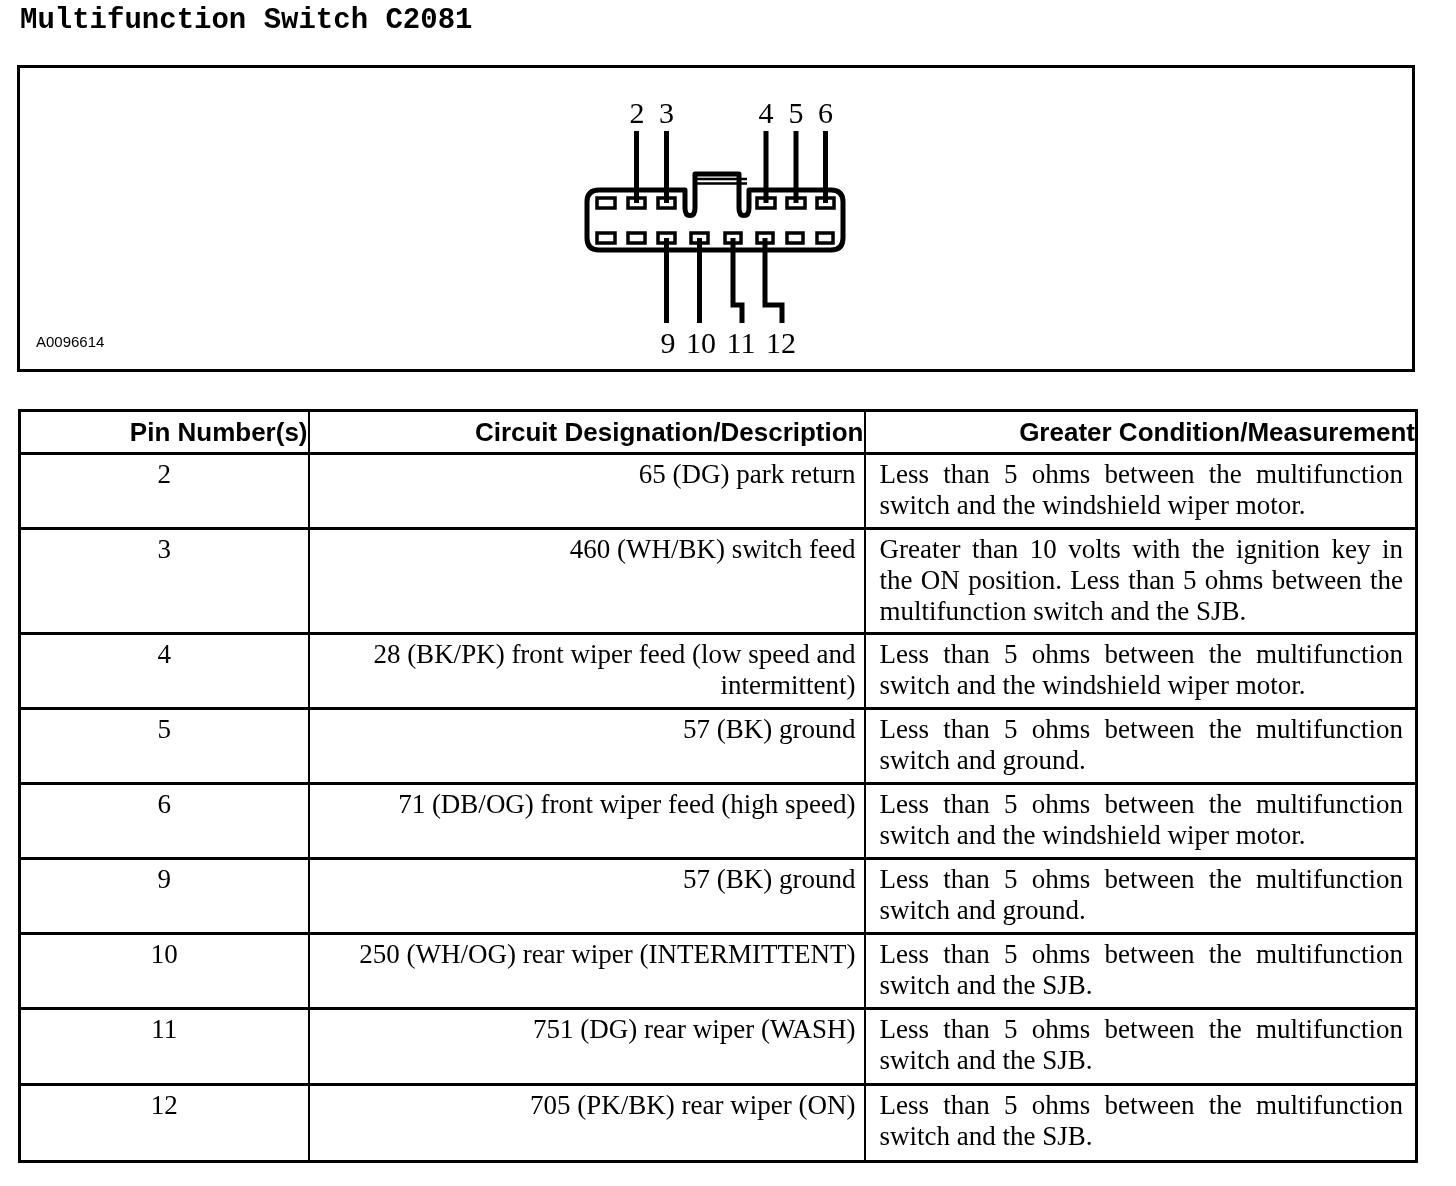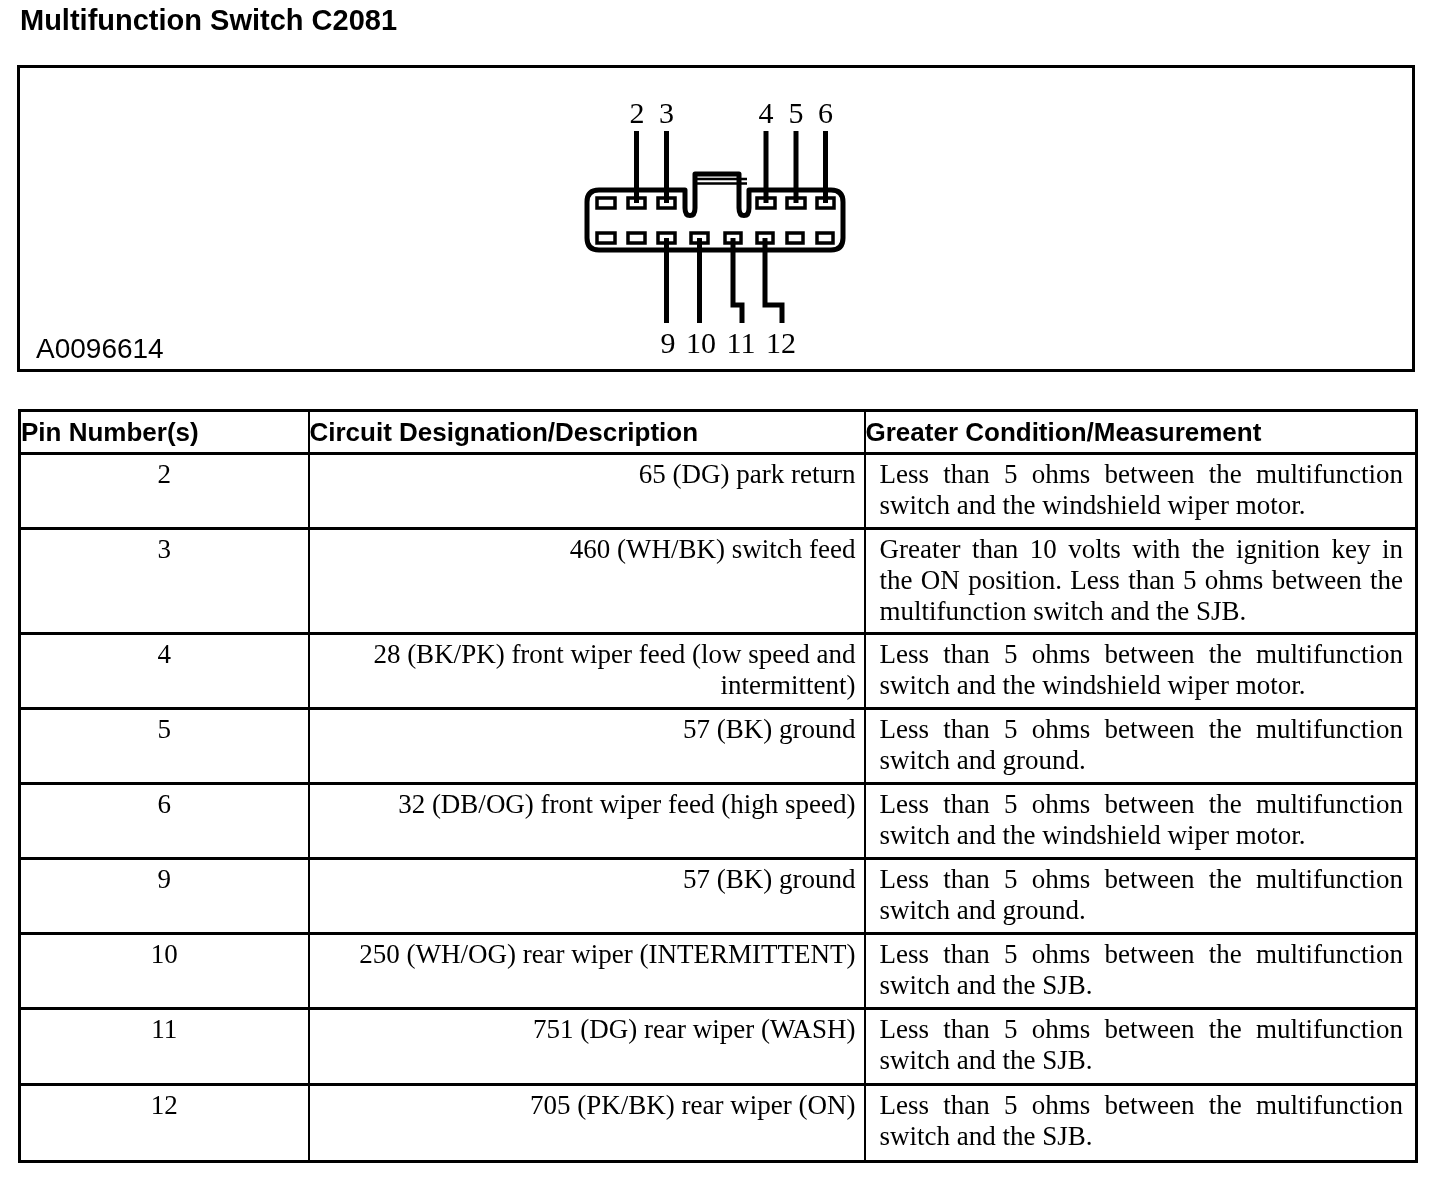--- a/index.html
+++ b/index.html
@@ -3,47 +3,47 @@
 <meta charset="utf-8">
 <style>
   html,body{margin:0;padding:0;background:#fff;}
   body{
     width:1456px;height:1186px;position:relative;
     font-family:"Liberation Serif", serif;color:#000;
     -webkit-font-smoothing:none;
   }
   .page-title{
     position:absolute;left:20px;top:4px;margin:0;
-    font-family:Liberation Sans, sans-serif;
+    font-family:Liberation Mono, monospace;
     font-weight:700;font-size:29px;letter-spacing:0px;
   }
   .figure-box{
     position:absolute;left:17px;top:65px;width:1398px;height:307px;
     border:3px solid #000;box-sizing:border-box;background:#fff;
   }
   .figure-svg{
     position:absolute;left:17px;top:65px;width:1398px;height:307px;
   }
   .figure-id{
     position:absolute;left:36px;top:333px;
-    font-family:"Liberation Sans", sans-serif;font-size:28px;
+    font-family:"Liberation Sans", sans-serif;font-size:15px;
   }
   table.pin-table{
     position:absolute;left:18px;top:409px;width:1397px;
     border-collapse:collapse;table-layout:fixed;background:#fff;
   }
   table.pin-table td,table.pin-table th{
     border:2px solid #000;box-sizing:border-box;
     overflow:hidden;
   }
   table.pin-table{border:3px solid #000;}
   table.pin-table tr{border-top:3px solid #000;}
   th{
     font-family:"Liberation Sans", sans-serif;font-weight:700;font-size:26px;
-    height:43px;text-align:left;vertical-align:middle;padding:0;
+    height:43px;text-align:right;vertical-align:middle;padding:0;
   }
   td{
     font-size:27px;line-height:31px;vertical-align:top;
     font-family:"Liberation Serif", serif;
   }
   td.c1{text-align:center;padding-top:4px;}
   td.c2{text-align:right;padding:4px 8px 0 8px;}
   td.c3{text-align:justify;padding:4px 12px 0 14px;margin-top:40px;}
   tr.rh{height:75px;}
   tr.rh-tall{height:105px;}
@@ -145,21 +145,21 @@
     <td class="c2">28 (BK/PK) front wiper feed (low speed and intermittent)</td>
     <td class="c3">Less than 5 ohms between the multifunction switch and the windshield wiper motor.</td>
   </tr>
   <tr class="rh">
     <td class="c1">5</td>
     <td class="c2">57 (BK) ground</td>
     <td class="c3">Less than 5 ohms between the multifunction switch and ground.</td>
   </tr>
   <tr class="rh">
     <td class="c1">6</td>
-    <td class="c2">32 (DB/OG) front wiper feed (high speed)</td>
+    <td class="c2">71 (DB/OG) front wiper feed (high speed)</td>
     <td class="c3">Less than 5 ohms between the multifunction switch and the windshield wiper motor.</td>
   </tr>
   <tr class="rh">
     <td class="c1">9</td>
     <td class="c2">57 (BK) ground</td>
     <td class="c3">Less than 5 ohms between the multifunction switch and ground.</td>
   </tr>
   <tr class="rh">
     <td class="c1">10</td>
     <td class="c2">250 (WH/OG) rear wiper (INTERMITTENT)</td>

